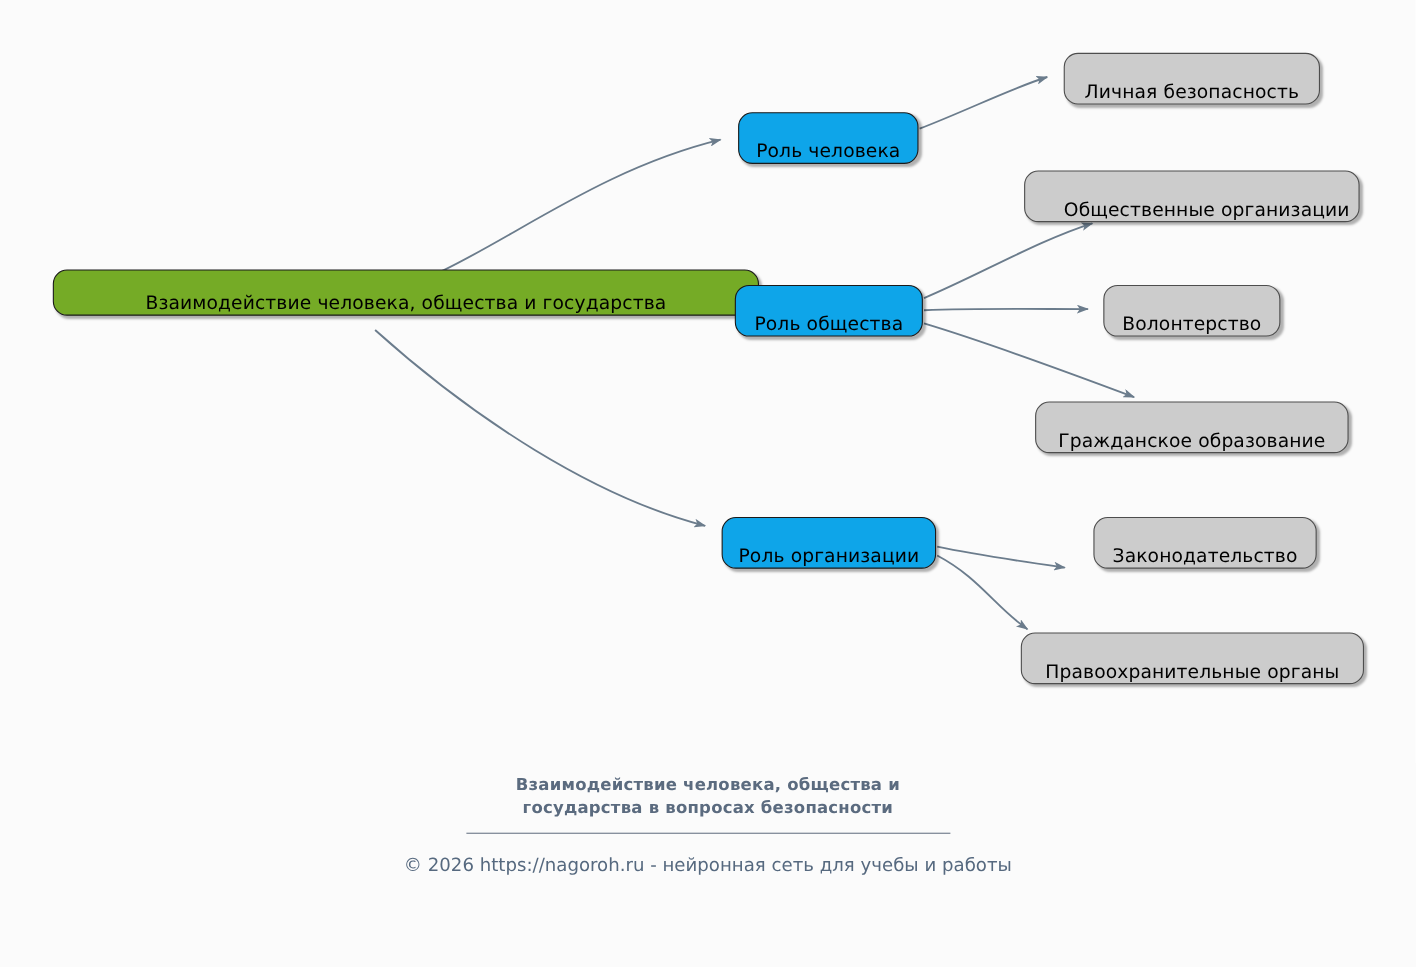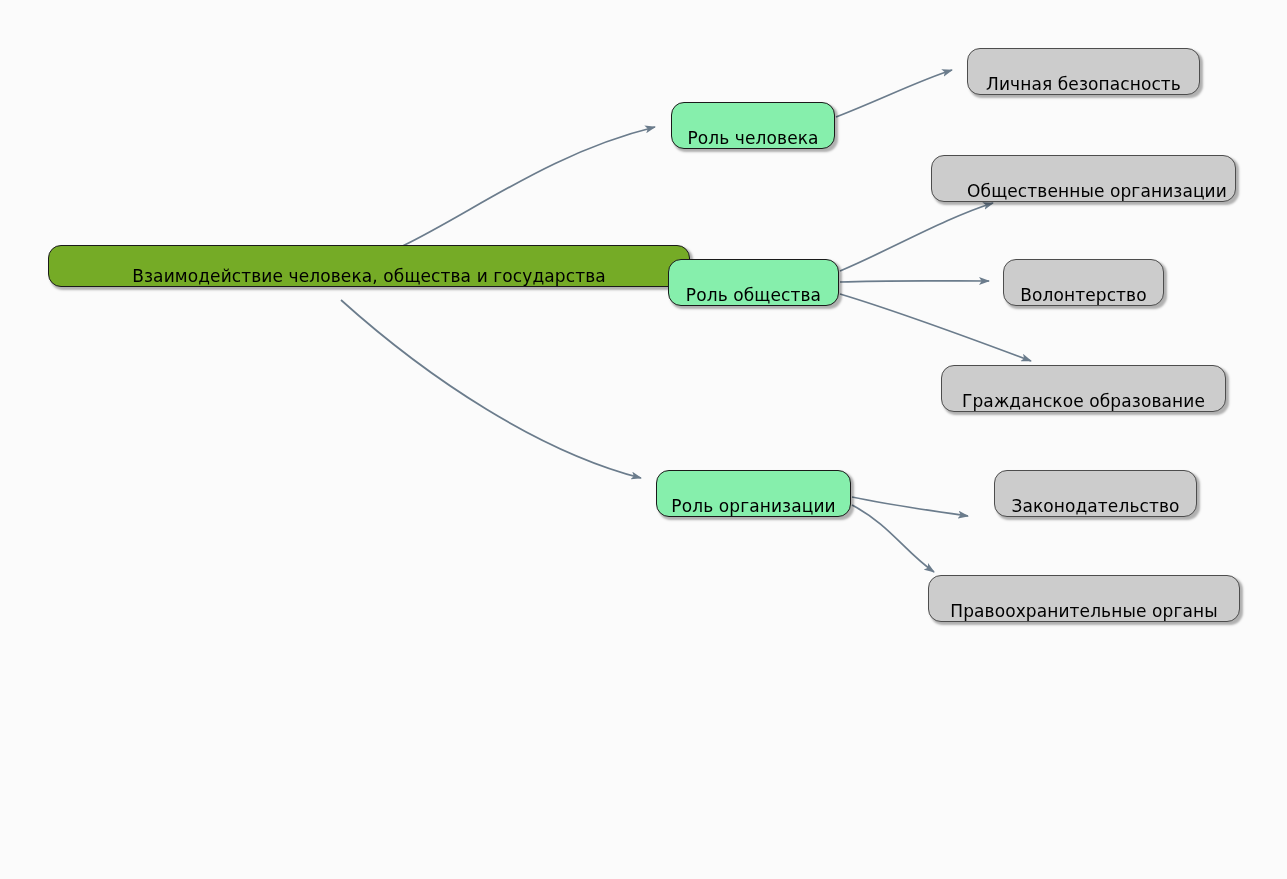--- a/index.html
+++ b/index.html
@@ -37,21 +37,21 @@
     color: #000000;
     white-space: nowrap;
     letter-spacing: 0.1px;
     box-shadow: 2.5px 2.5px 2.2px rgba(0,0,0,0.30);
     font-family: "DejaVu Sans", sans-serif;
   }
   .node-root {
     background: #75ab26;
   }
   .node-branch {
-    background: #86efac;
+    background: #0ea5e9;
   }
   .node-leaf {
     background: #cccccc;
     border-color: #4d4d4d;
     border-width: 1.6px;
   }
   #footer {
     position: absolute;
     left: 0;
     width: 1287px;
@@ -128,14 +128,22 @@
         <span>Роль организации</span>
       </div>
       <div class="node node-leaf" style="left: 994px; top: 470px; width: 203px; height: 47px;">
         <span>Законодательство</span>
       </div>
       <div class="node node-leaf" style="left: 928px; top: 575px; width: 312px; height: 47px;">
         <span>Правоохранительные органы</span>
       </div>
     </div>
 
+  <div id="footer" style="top:703px;">
+    <div class="footer-title">
+      <div>Взаимодействие человека, общества и</div>
+      <div>государства в вопросах безопасности</div>
+    </div>
+    <div class="footer-rule"></div>
+    <div class="footer-copy">© 2026 https://nagoroh.ru - нейронная сеть для учебы и работы</div>
+  </div>
 
 </div>
 
 </body></html>

